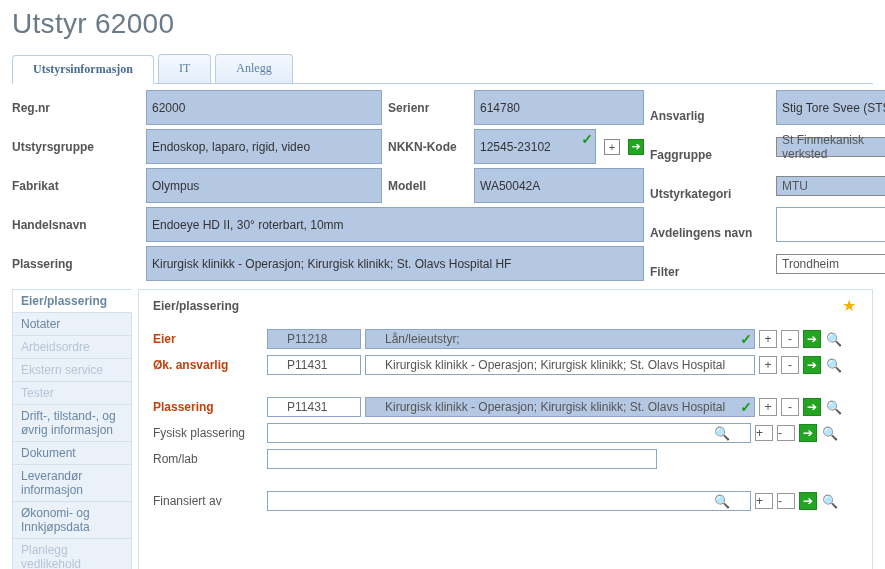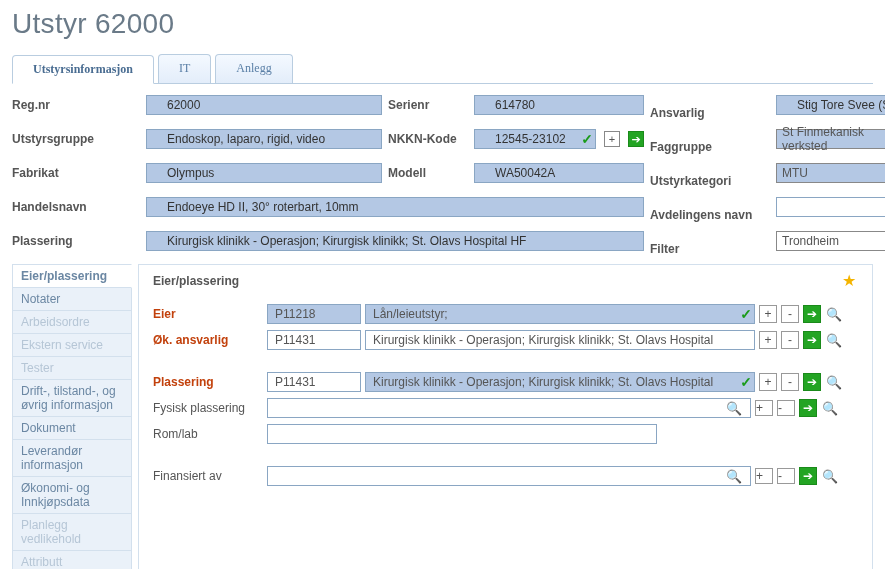--- a/index.html
+++ b/index.html
@@ -53,22 +53,22 @@
     margin-bottom: 8px;
   }
   .form-grid label {
     font-weight: 700;
     color: #555;
   }
   .form-grid .link { cursor: pointer; margin-top: 16px; }
   .field {
     background: #b4c8e4;
     border: 1px solid #8aa6c3;
-    height: 20px;
-    padding: 1px 20px;
+    height: 35px;
+    padding: 1px 5px;
     position: relative;
     color: #333;
     white-space: nowrap;
     overflow: hidden;
     text-overflow: ellipsis;
     display: flex;
     align-items: center;
     font-size: 12px;
   }
   .field.white { background:#fff; }
@@ -149,21 +149,21 @@
     grid-template-columns: 110px 94px 390px 18px 18px 18px 18px;
     column-gap:4px;
     align-items:center;
     margin-bottom:4px;
     height:22px;
   }
   .row label { font-weight:700; color:#c2410c; }
   .cell {
     background:#b4c8e4;
     border:1px solid #8aa6c3;
-    height:20px; padding:1px 7px;
+    height:20px; padding:1px 19px;
     display:flex; align-items:center; font-size:12px;
     position:relative;
     white-space:nowrap; overflow:hidden; text-overflow:ellipsis;
   }
   .cell.white { background:#fff; }
   .cell .check { right:2px; top:1px; }
   .row .smallbtn, .mag, .go {
     width:18px; height:18px;
     display:inline-flex; align-items:center; justify-content:center;
     cursor:pointer;

